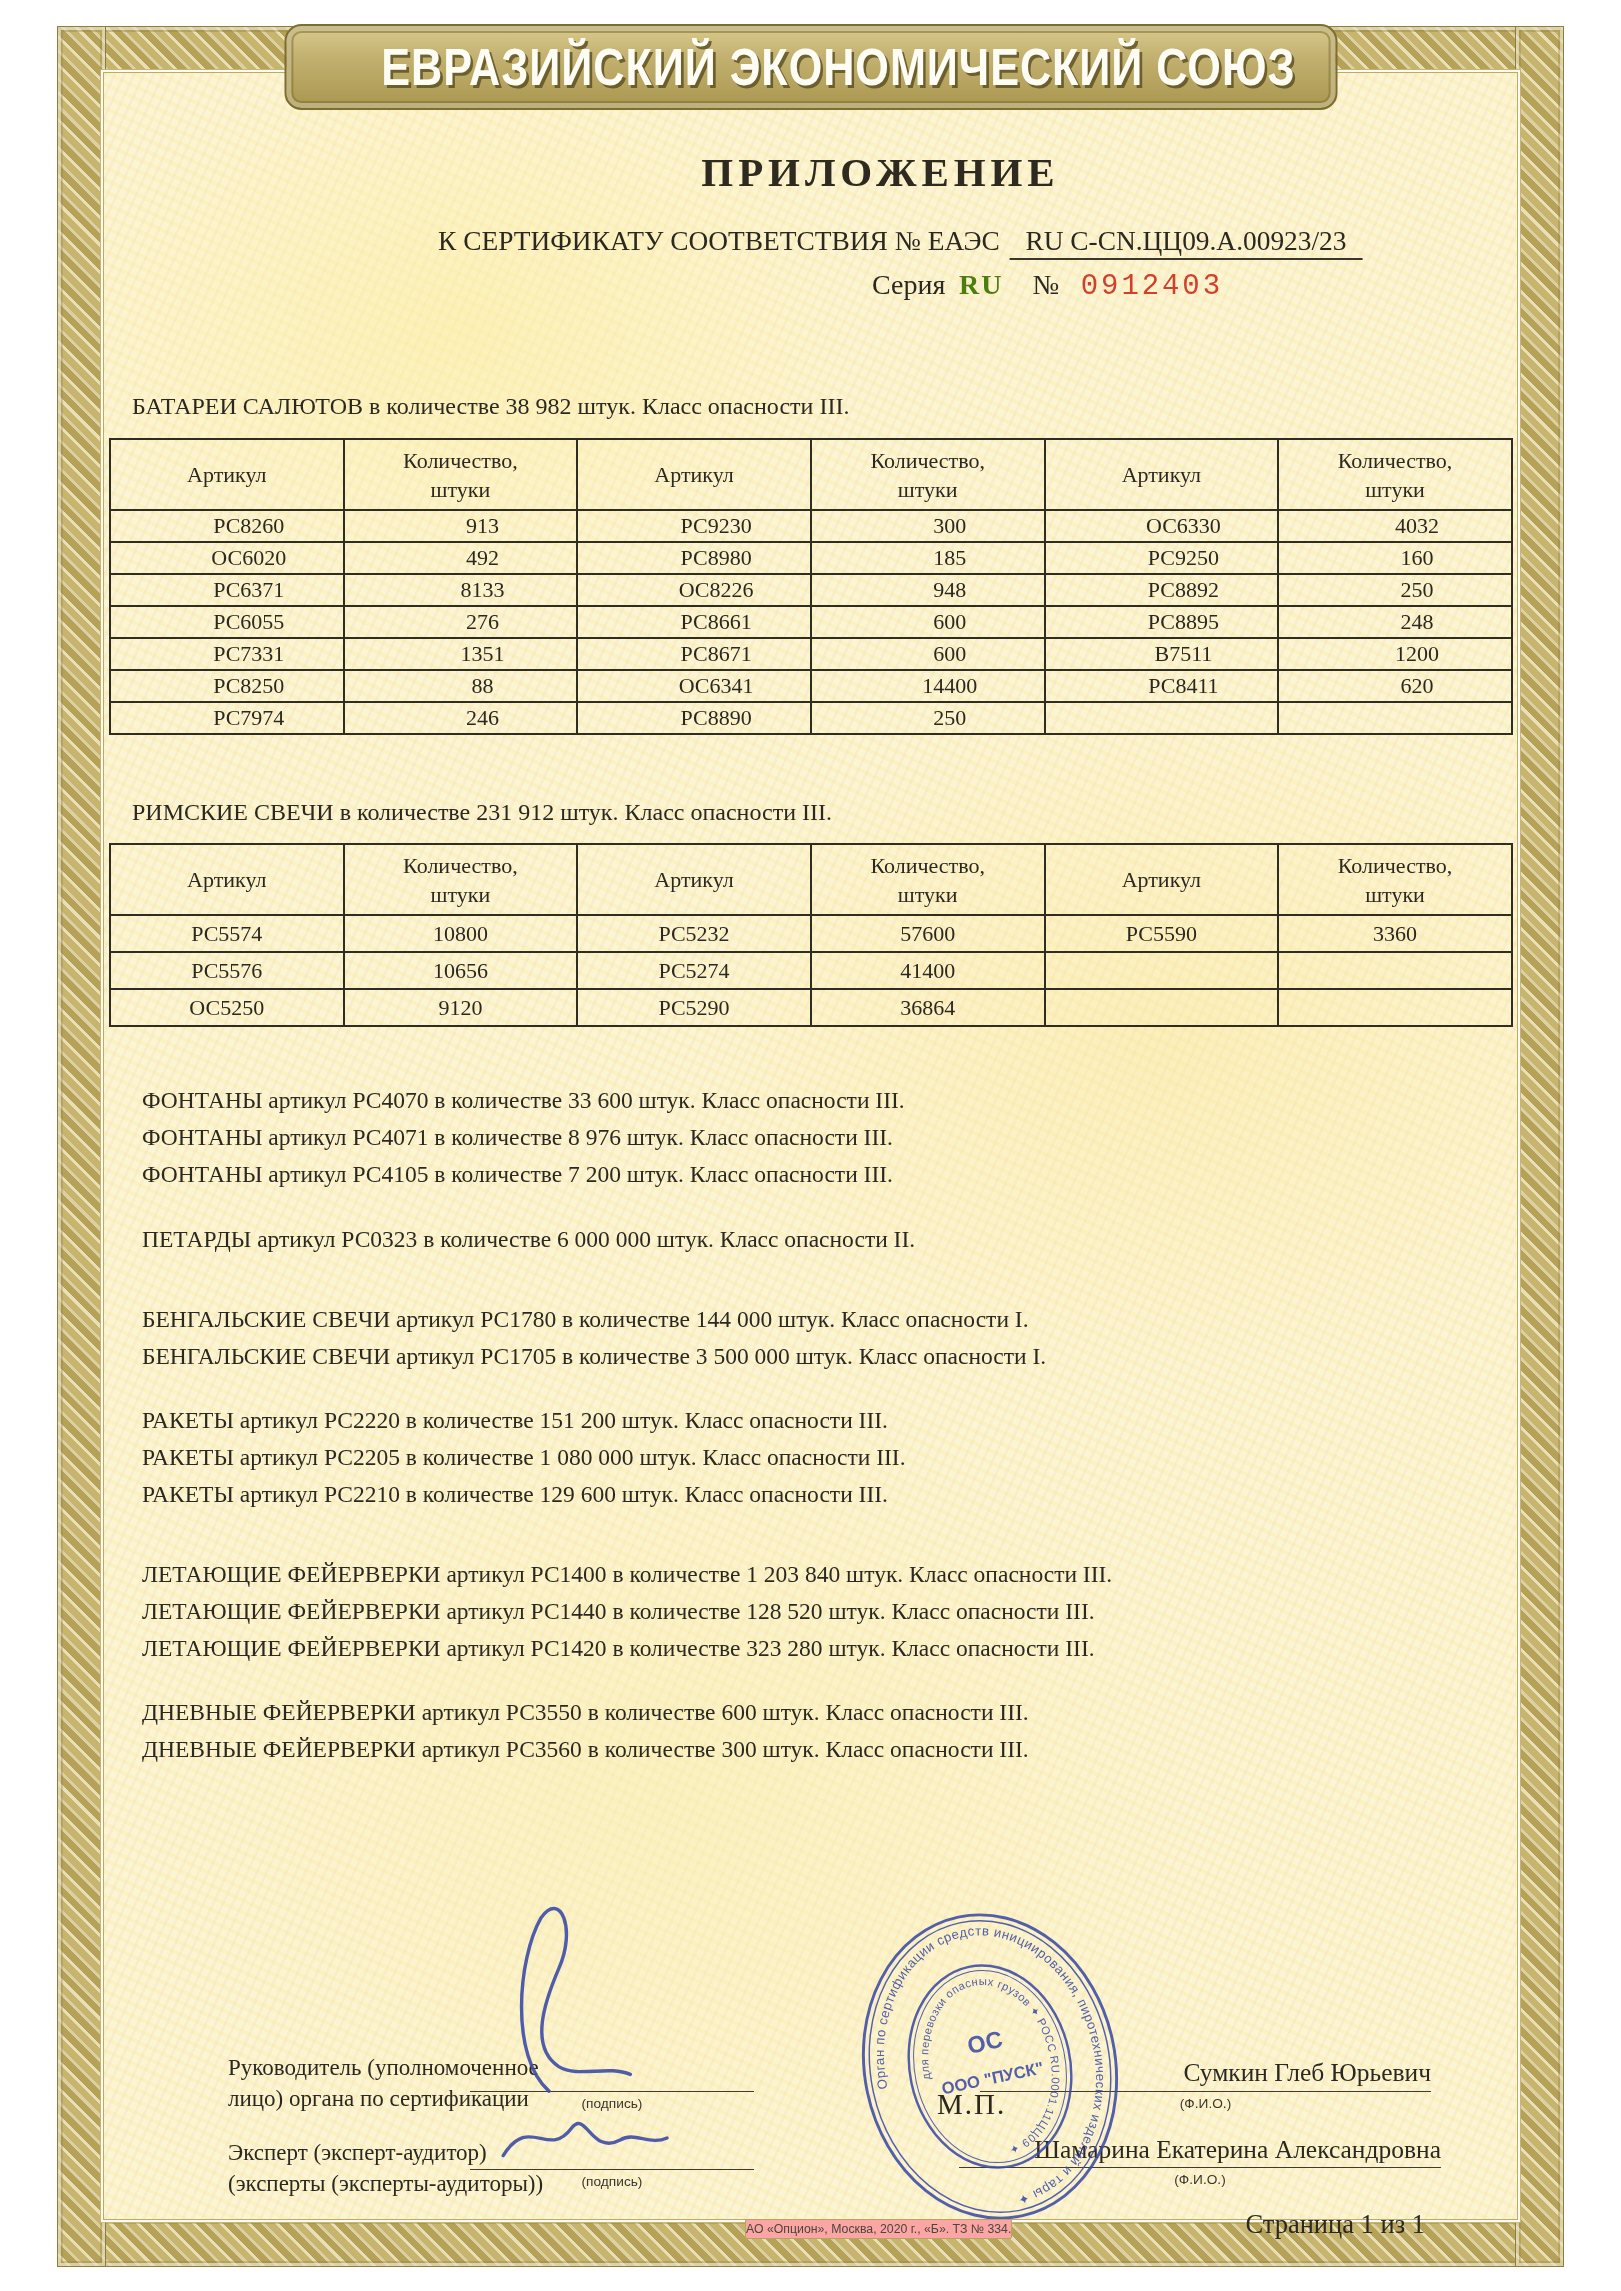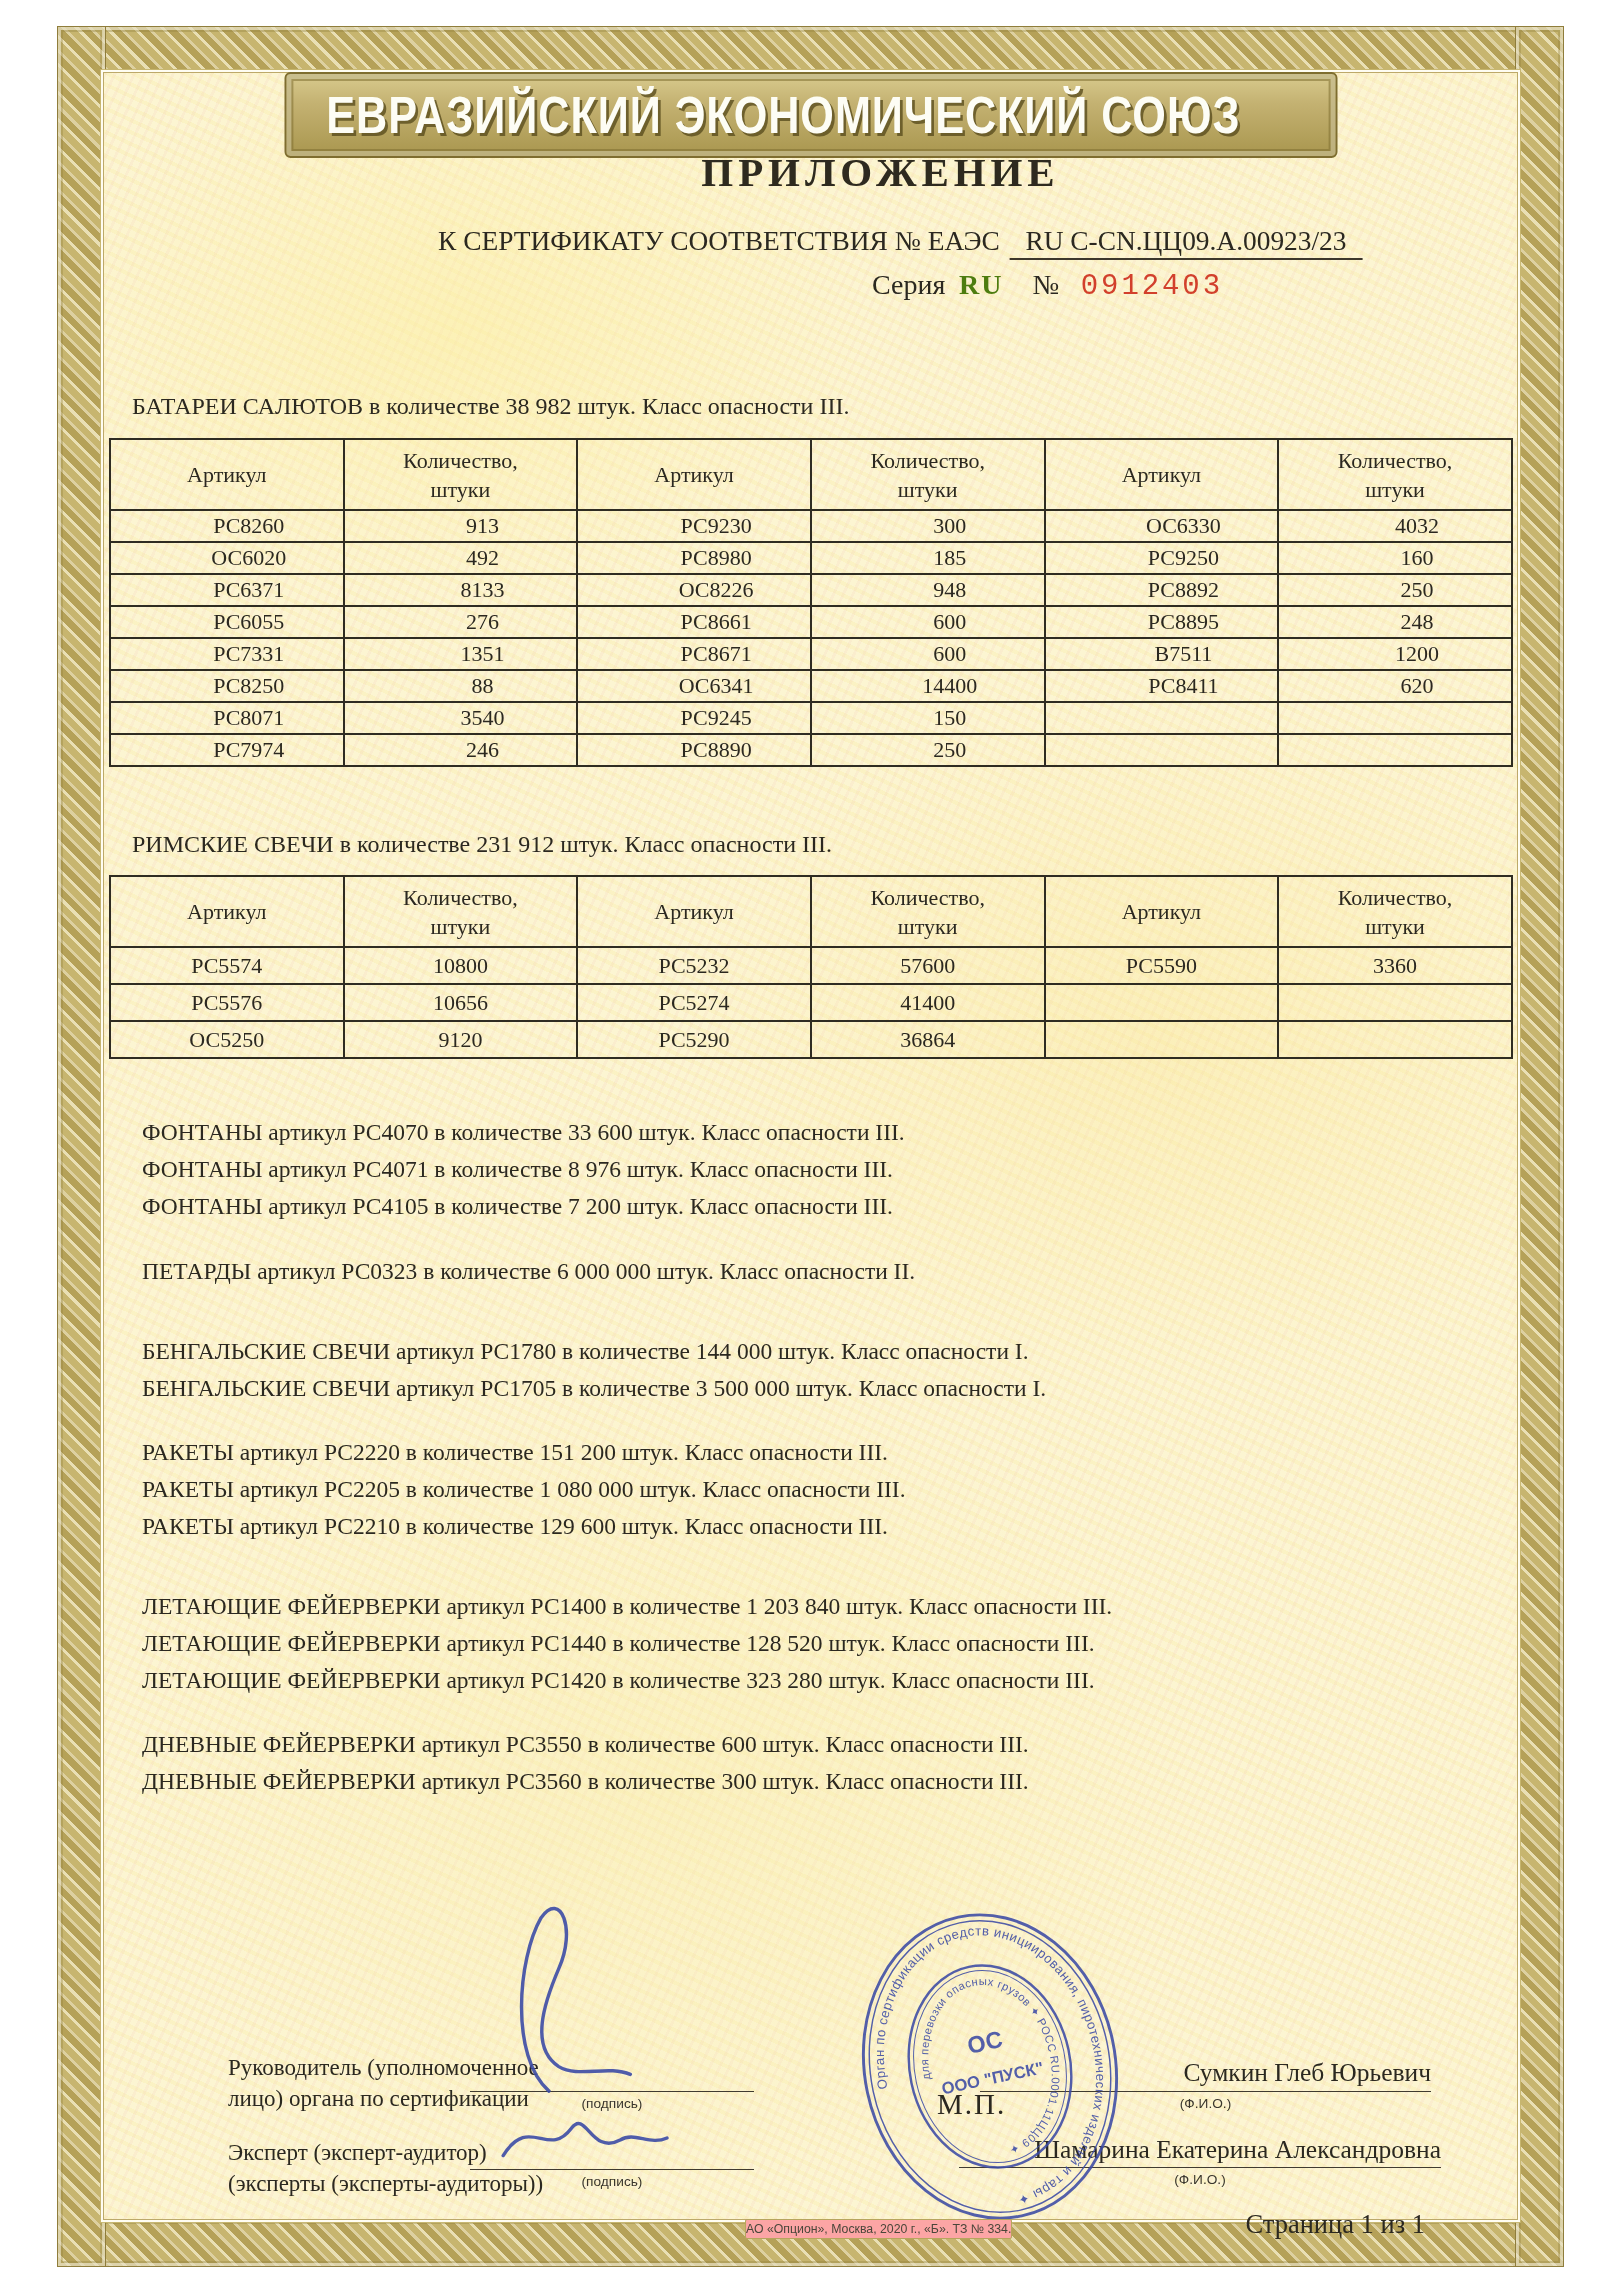--- a/index.html
+++ b/index.html
@@ -32,23 +32,23 @@
       repeating-linear-gradient(115deg, rgba(236,170,170,.10) 0 2.9px, transparent 2.9px 8.8px),
       repeating-linear-gradient(25deg, rgba(244,226,120,.16) 0 3.9px, transparent 3.9px 10.8px);
     border:1px solid #bda96a;
     box-shadow:0 0 0 2px #fffdf2, 0 0 0 2.9px #c9b873;
   }
   
   .banner{
     position:absolute; left:50%; transform:translateX(-50%); top:23.5px;
     width:1049px; height:82px; z-index:4;
     background:linear-gradient(180deg,#d9cb8e 0%,#c4b272 35%,#a9964e 100%);
-    border:2px solid #7e6d2f; border-radius:6px;
+    border:2px solid #7e6d2f; border-radius:17px;
     box-shadow: inset 0 0 0 4.9px rgba(255,250,220,.40), inset 0 0 0 6.9px rgba(126,109,47,.55);
-    display:flex; align-items:center; justify-content:flex-start;margin-top:48px;
+    display:flex; align-items:center; justify-content:flex-end;
   }
   .banner-text{
     font-family:"Liberation Sans","DejaVu Sans",sans-serif; font-weight:bold;
     font-size:47px; color:#fdfdf5; white-space:nowrap;
     transform:scale(0.92,1.10); letter-spacing:1px;
     text-shadow:2.9px 2.9px 0 rgba(90,77,30,.8);
   }
   
   .content{position:absolute; left:103px; top:72px; width:1555px; z-index:3;}
   .doc-title{margin-top:76px; text-align:center; font-weight:bold; font-size:41px; letter-spacing:4.9px; line-height:49px; color:#2e2a1f;}
@@ -188,28 +188,20 @@
           </tr>
           <tr>
             <td>РС8250</td>
             <td>88</td>
             <td>ОС6341</td>
             <td>14400</td>
             <td>РС8411</td>
             <td>620</td>
           </tr>
           <tr>
-            <td>РС8071</td>
-            <td>3540</td>
-            <td>РС9245</td>
-            <td>150</td>
-            <td></td>
-            <td></td>
-          </tr>
-          <tr>
             <td>РС7974</td>
             <td>246</td>
             <td>РС8890</td>
             <td>250</td>
             <td></td>
             <td></td>
           </tr>
         </tbody>
     </table>
 

